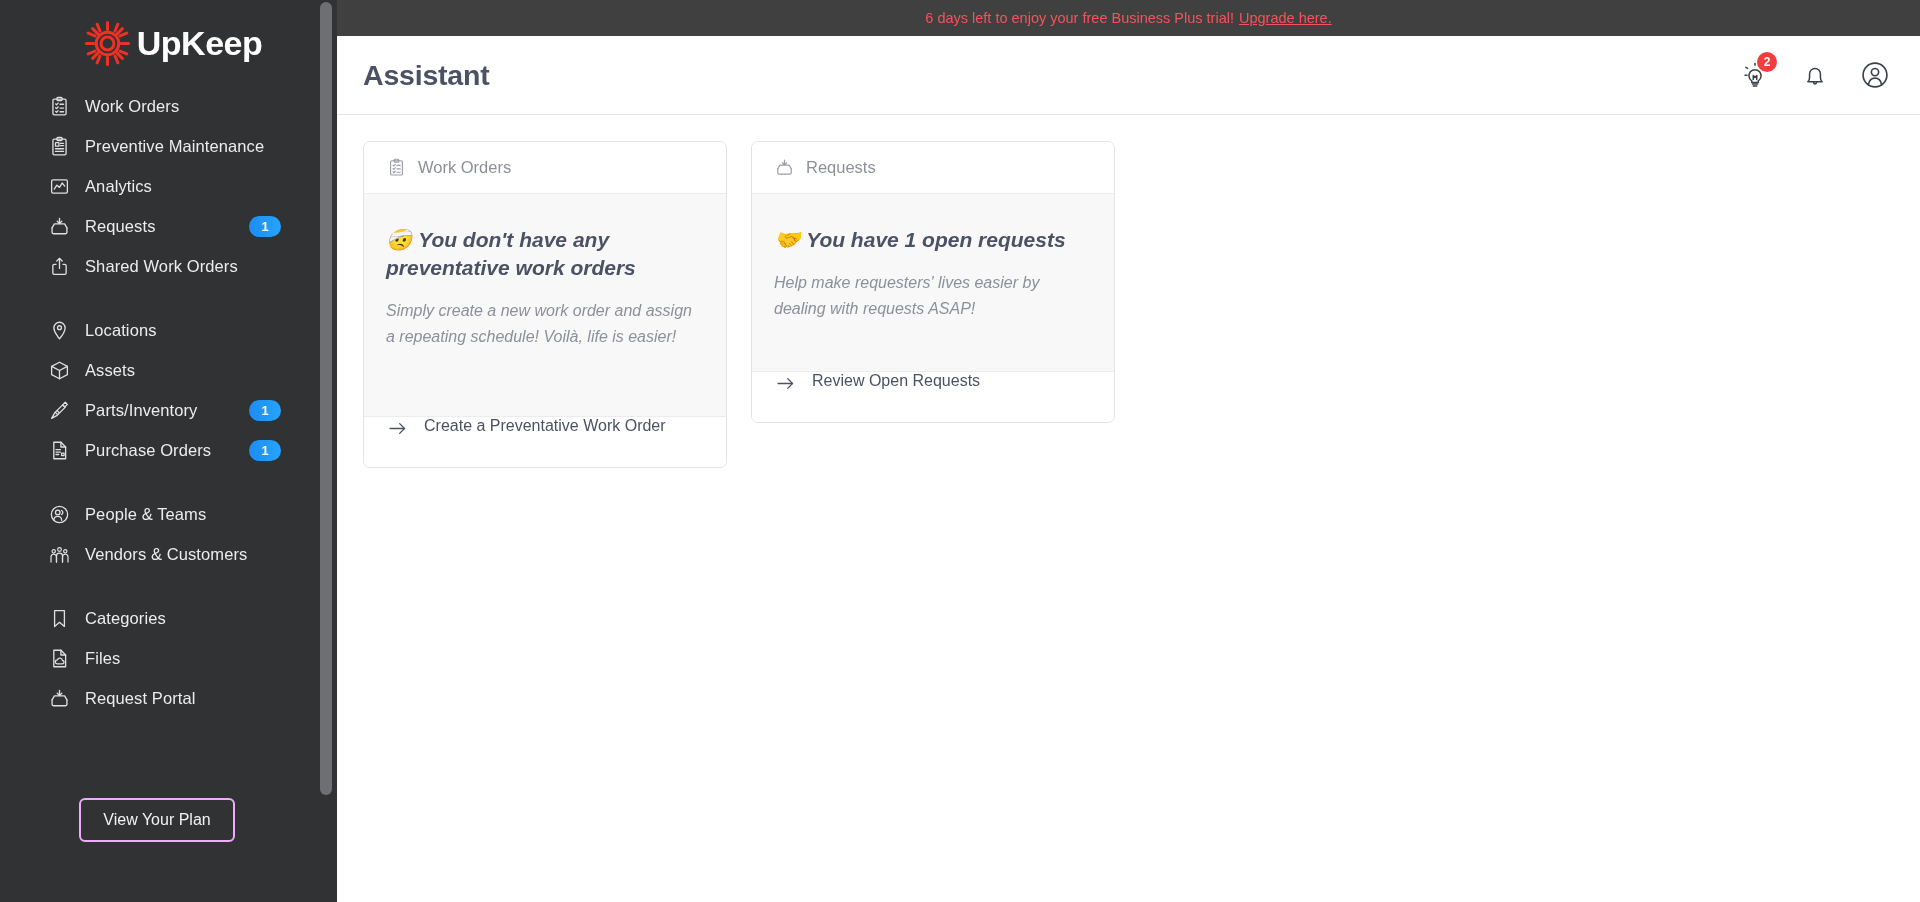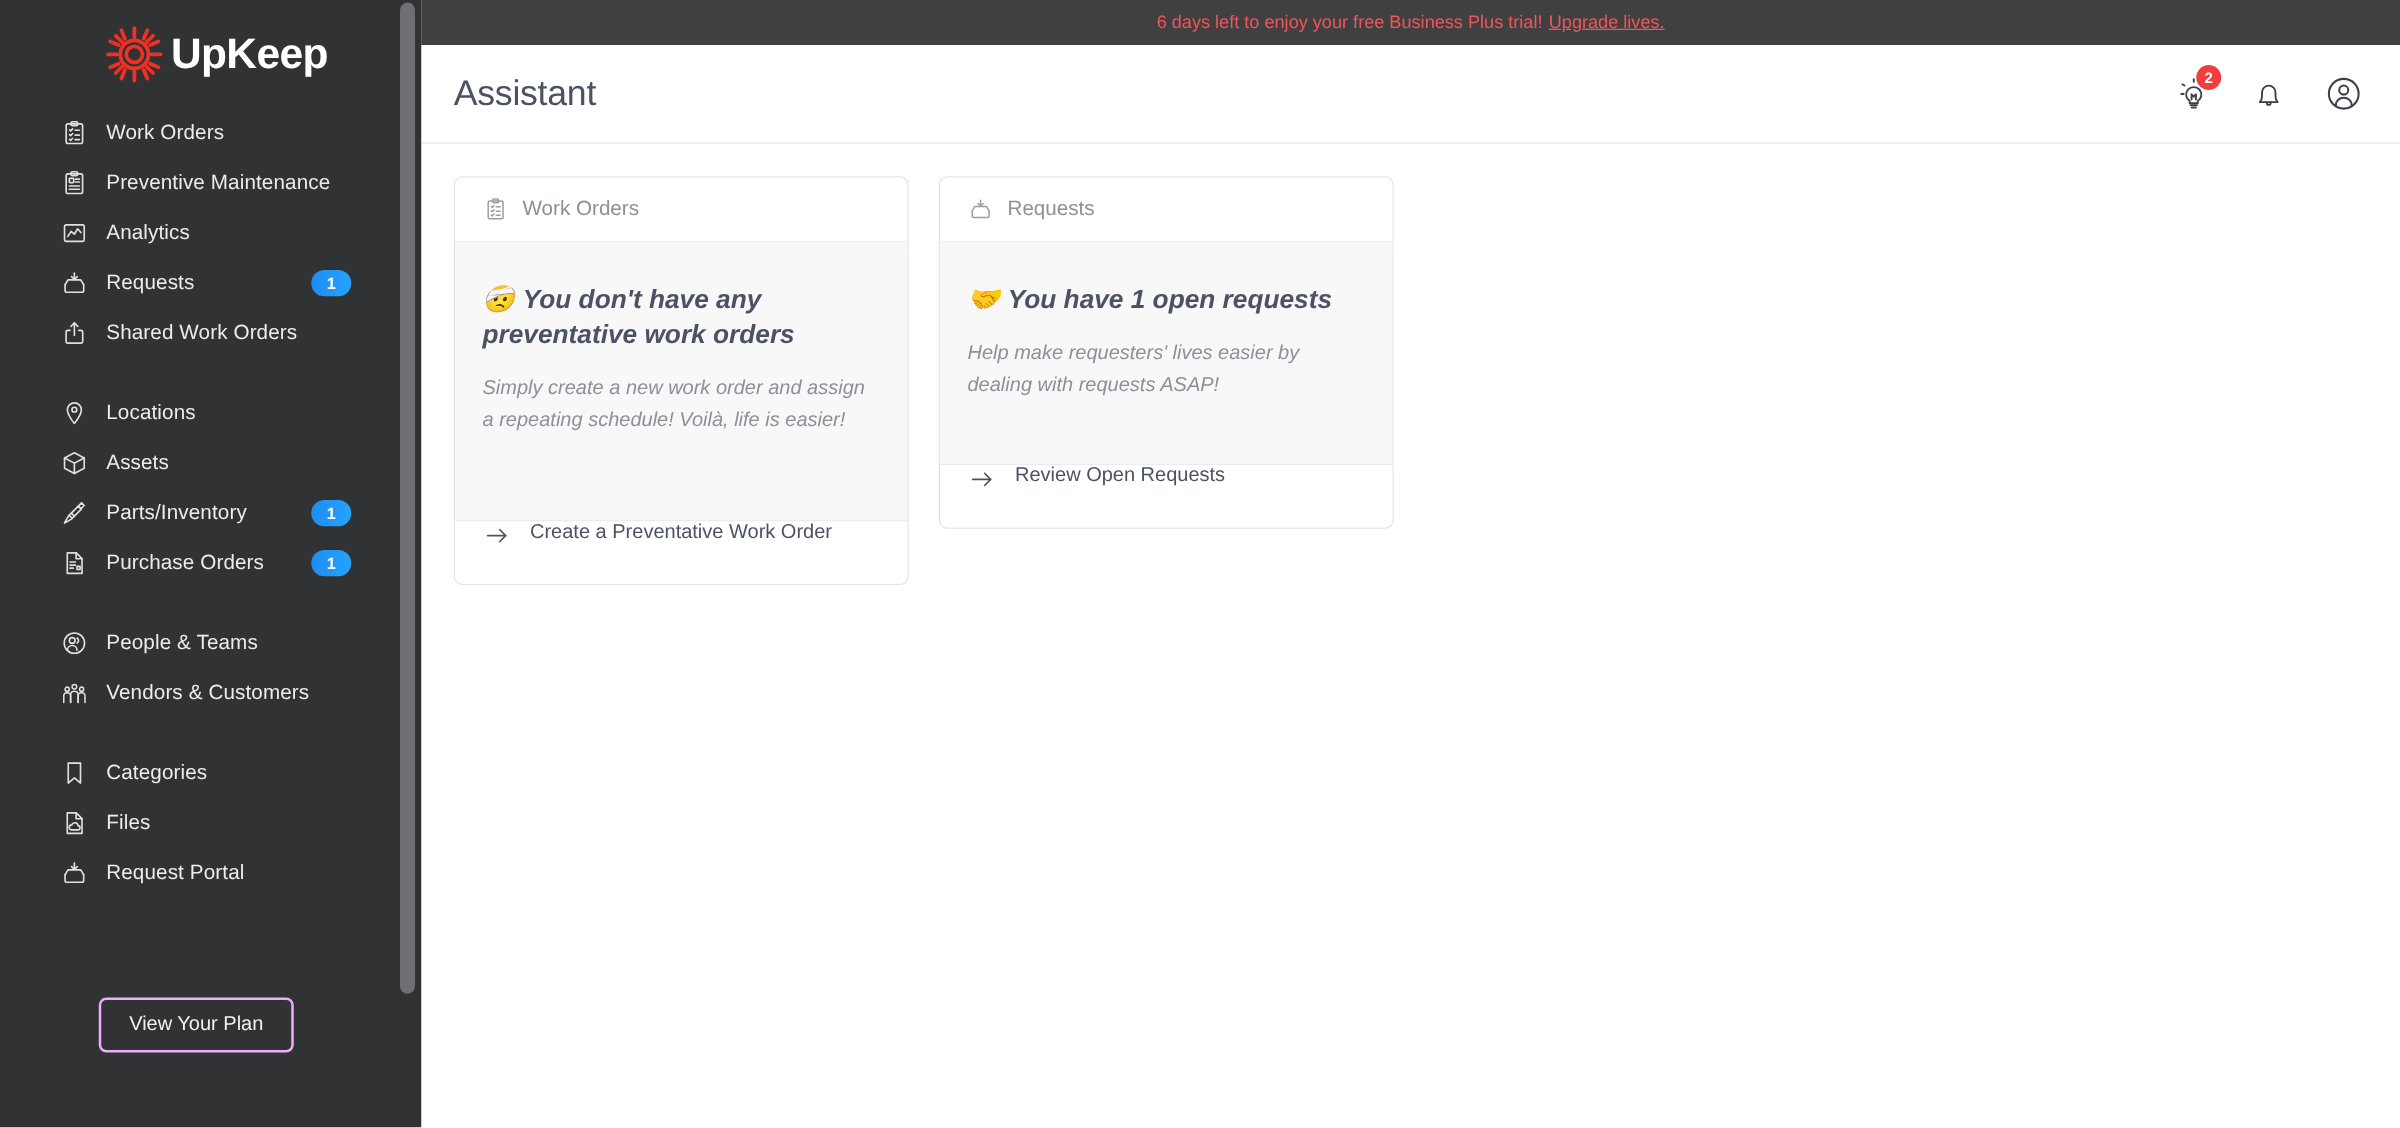--- a/index.html
+++ b/index.html
@@ -159,21 +159,21 @@
     height: 79px;
     flex: 0 0 79px;
     border-bottom: 1px solid #e4e5e7;
     display: flex;
     align-items: center;
     padding: 0 28px 0 26px;
     background: #ffffff;
   }
   .page-title {
     font-size: 28.5px;
-    font-weight: 400;
+    font-weight: 700;
     color: #4c5264;
     letter-spacing: -0.2px;
   }
   .header-actions {
     margin-left: auto;
     display: flex;
     align-items: center;
     gap: 26px;
   }
   .hdr-icon-btn {
@@ -511,21 +511,21 @@
 
     <div class="sb-track">
       <div class="sb-thumb"></div>
     </div>
   </aside>
 
   <div class="main">
 
     <div class="trial-banner">
       <span>6 days left to enjoy your free Business Plus trial!</span>
-      <a class="trial-link" href="#">Upgrade lives.</a>
+      <a class="trial-link" href="#">Upgrade here.</a>
     </div>
 
     <header class="page-header">
       <h1 class="page-title">Assistant</h1>
 
       <div class="header-actions">
         <div class="hdr-icon-btn">
           <span>
             <svg width="26" height="26" viewBox="0 0 24 24" fill="none" stroke="currentColor" stroke-width="1.4" stroke-linecap="round" stroke-linejoin="round">
               <path d="M9 17.4a5.6 5.6 0 1 1 6 0v1.6H9z"></path>

